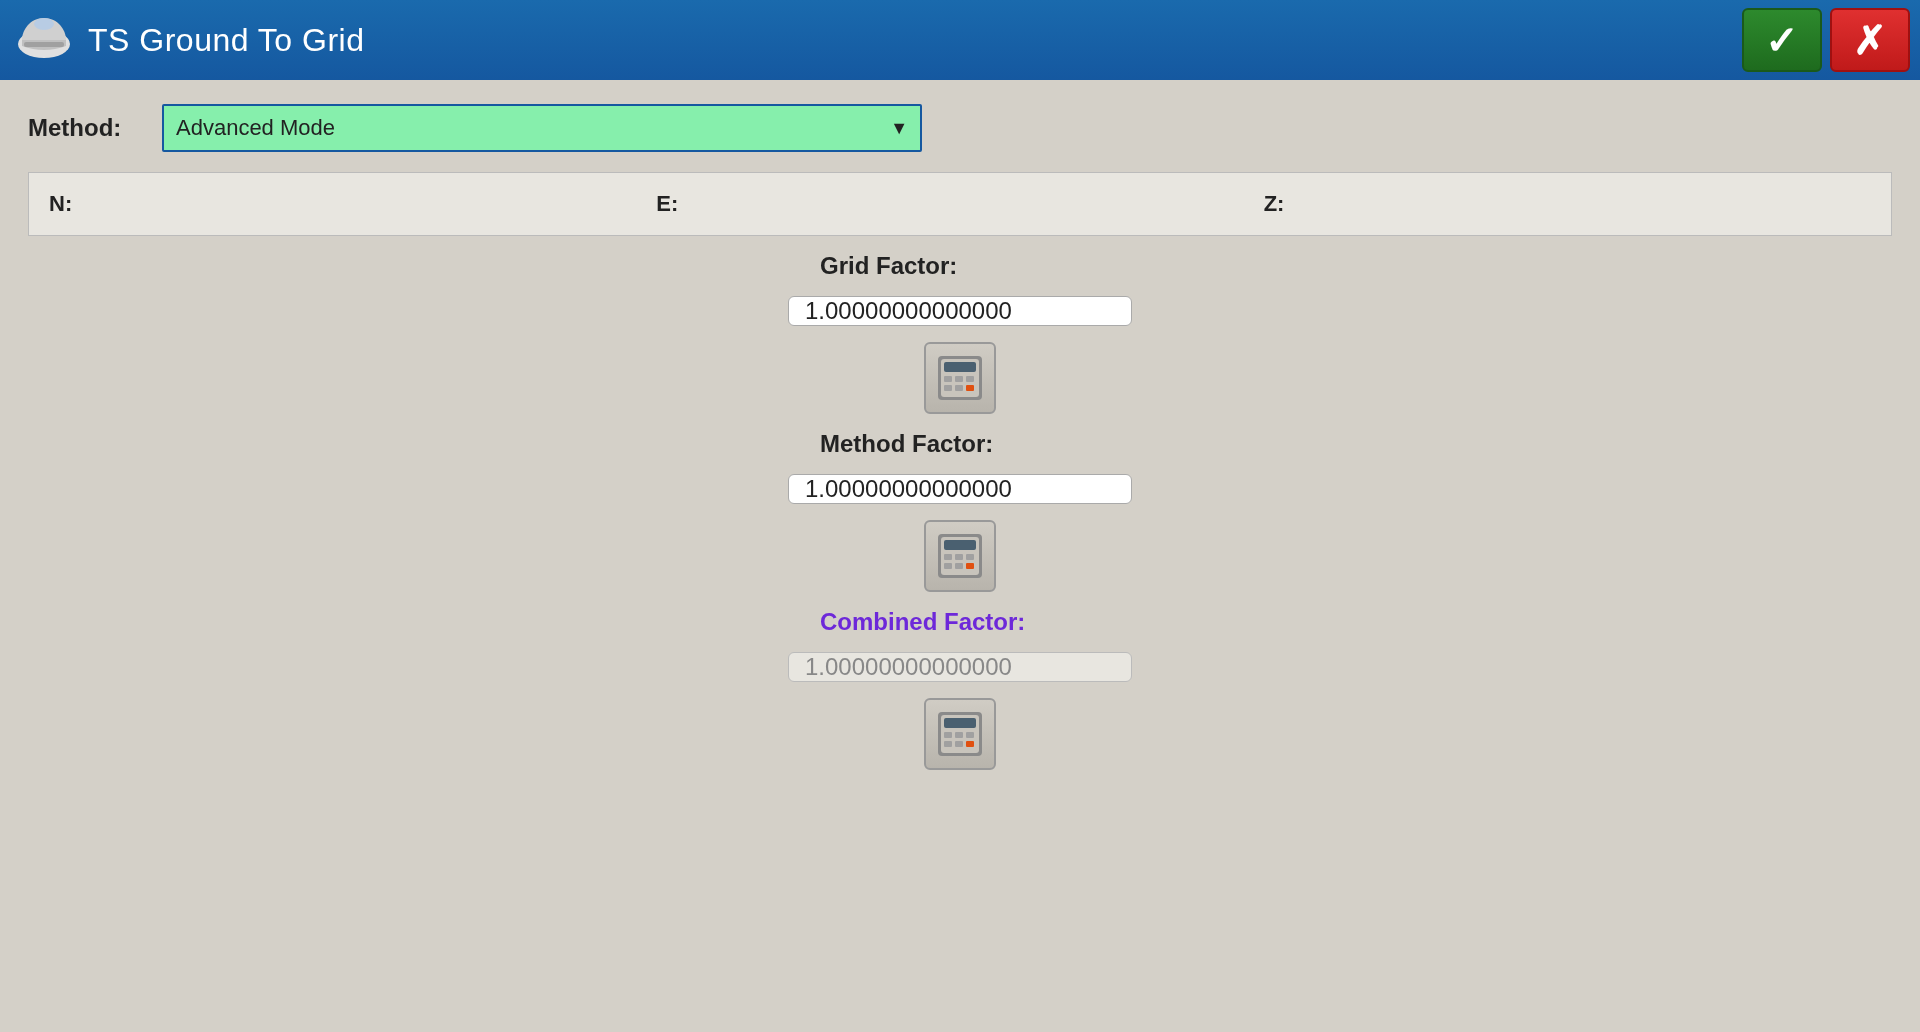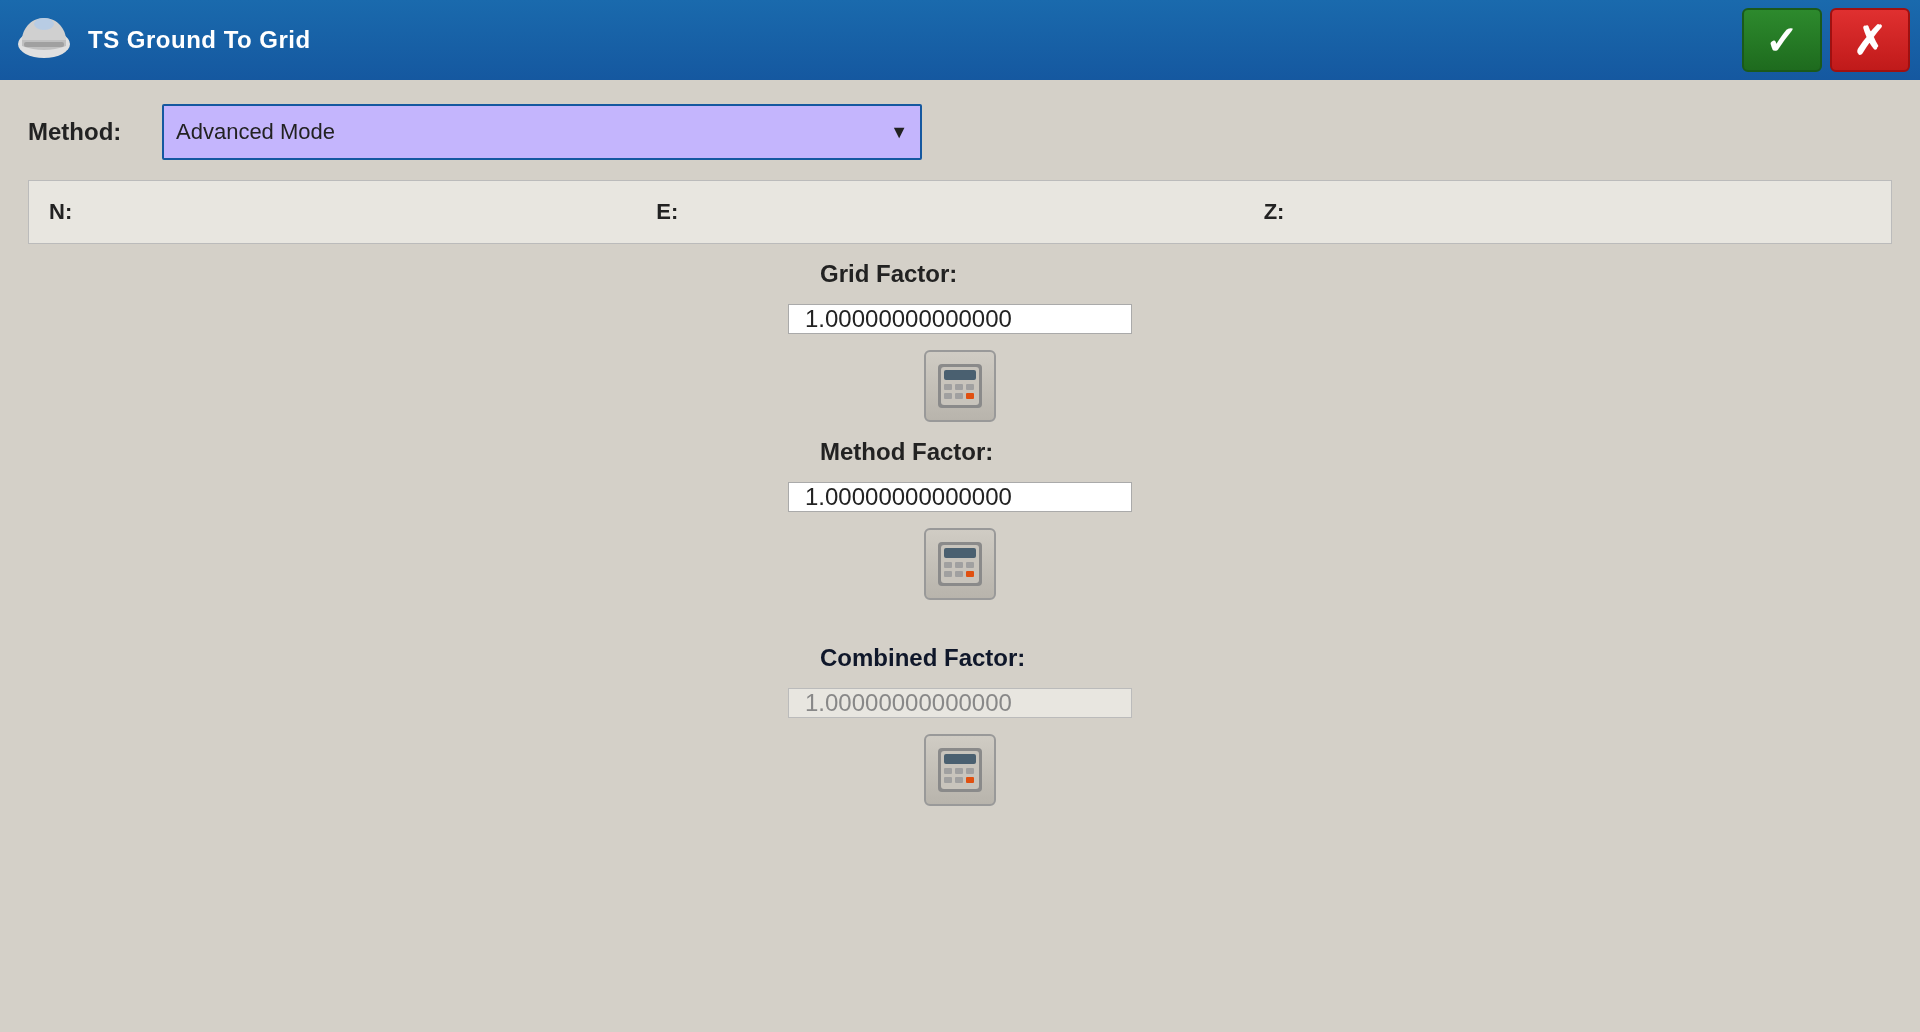--- a/index.html
+++ b/index.html
@@ -27,22 +27,22 @@
     }
 
     .title-left {
       display: flex;
       align-items: center;
       gap: 16px;
     }
 
     .title-text {
       color: white;
-      font-size: 24px;
-      font-weight: bold;
+      font-size: 32px;
+      font-weight: normal;
       letter-spacing: 0.5px;
     }
 
     .title-buttons {
       display: flex;
       gap: 8px;
     }
 
     .btn-ok {
       width: 80px;
@@ -99,22 +99,22 @@
       font-size: 24px;
       font-weight: bold;
       color: #222;
       min-width: 130px;
     }
 
     .method-select {
       display: flex;
       align-items: center;
       width: 760px;
-      height: 56px;
-      background: #c4b5fd;
+      height: 48px;
+      background: #86efac;
       border: 2px solid #1558a0;
       border-radius: 2px;
       padding: 0 12px;
       cursor: pointer;
       position: relative;
     }
 
     .method-select-text {
       flex: 1;
       font-size: 22px;
@@ -168,29 +168,28 @@
     }
 
     .factor-label {
       font-size: 24px;
       font-weight: bold;
       color: #222;
       min-width: 280px;
     }
 
     .factor-label.disabled {
-      color: #0f172a;
-      margin-top: 28px;
+      color: #6d28d9;
     }
 
     .factor-input {
       flex: 1;
       height: 56px;
       border: 1px solid #aaa;
-      border-radius: 0;
+      border-radius: 6px;
       background: white;
       font-size: 24px;
       color: #222;
       padding: 0 16px;
       outline: none;
     }
 
     .factor-input.disabled {
       background: #e8e6e0;
       color: #888;

